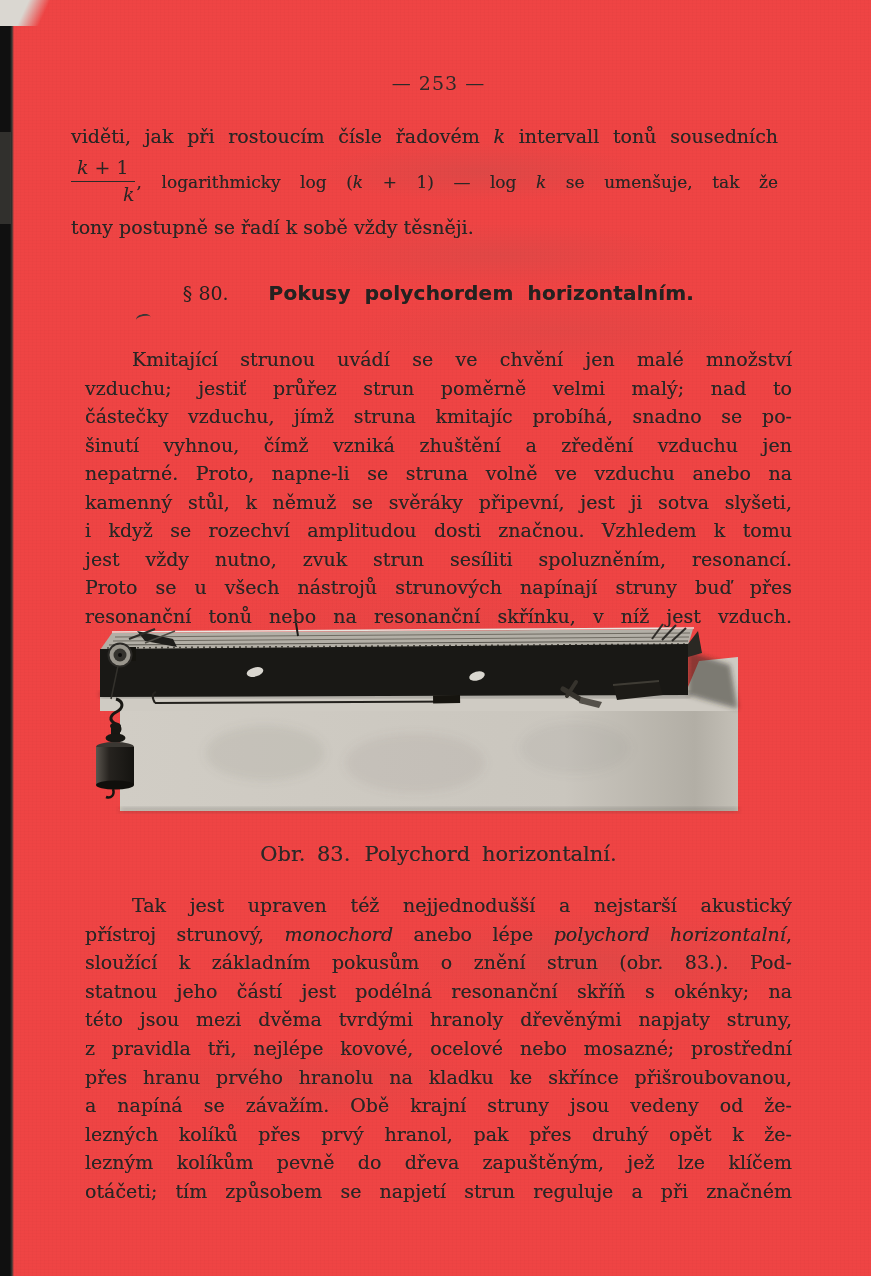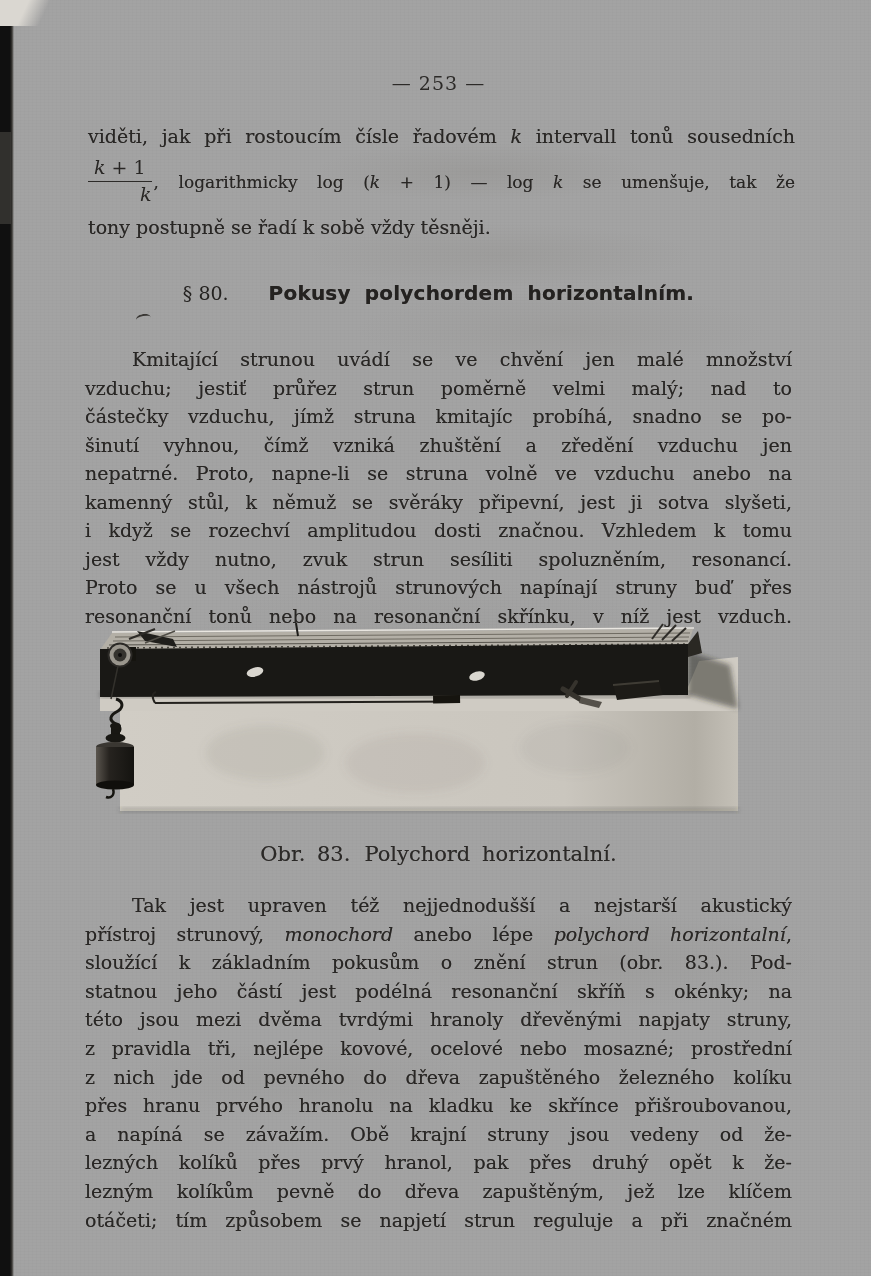--- a/index.html
+++ b/index.html
@@ -1,19 +1,19 @@
 <!DOCTYPE html>
 <html><head>
 <meta charset="utf-8">
 <style>
   html,body{margin:0;padding:0;background:#555;}
   .page{
     position:relative;
     width:871px;height:1276px;
-    background:#a3a3a3;
+    background:#ef4444;
     overflow:hidden;
     font-family:"DejaVu Serif","Liberation Serif",serif;
     color:#282624;
   }
   
   .texture{
     position:absolute;inset:0;pointer-events:none;
     background:
       radial-gradient(240px 42px at 480px 172px, rgba(105,100,90,.12), transparent 70%),
       radial-gradient(280px 46px at 500px 255px, rgba(105,100,90,.10), transparent 70%),
@@ -40,21 +40,21 @@
     position:absolute;left:85px;top:72px;width:707px;
     text-align:center;font-size:19px;letter-spacing:1px;color:#2c2a28;
   }
   .textline{
     font-size:19px;line-height:28.5px;
     text-align:justify;text-align-last:justify;
     text-shadow:0 0 .5px rgba(45,42,40,.55);
     white-space:nowrap;
   }
   .textline.leftalign{text-align:left;text-align-last:left;white-space:normal;}
-  .intro{position:absolute;left:88px;top:122px;width:707px;}
+  .intro{position:absolute;left:71px;top:122px;width:707px;}
   .formula-row{display:flex;align-items:center;height:62px;}
   .fraction{display:inline-block;text-align:right;font-size:19px;line-height:1.25;padding-right:2px;}
   .frac-num{display:block;border-bottom:1.6px solid #2c2a28;padding:0 6px 1px 6px;}
   .frac-den{display:block;padding-top:1px;}
   .frac-rest{flex:1;font-size:17px;text-align:justify;text-align-last:justify;text-shadow:0 0 .5px rgba(45,42,40,.55);white-space:nowrap;}
   .heading{
     position:absolute;left:85px;top:281px;width:707px;text-align:center;
     font-size:19px;color:#242220;
   }
   .heading .sect{font-family:"DejaVu Serif","Liberation Serif",serif;margin-right:4px;}
@@ -222,20 +222,19 @@
     <span class="cap-label">Obr. 83.</span><span>Polychord horizontalní.</span>
   </div>
 
   <div class="para para2">
     <div class="textline indent">Tak jest upraven též nejjednodušší a nejstarší akustický</div>
     <div class="textline"><span>přístroj strunový, </span><i>monochord</i><span> anebo lépe </span><i>polychord horizontalní</i><span>,</span></div>
     <div class="textline">sloužící k základním pokusům o znění strun (obr. 83.). Pod-</div>
     <div class="textline">statnou jeho částí jest podélná resonanční skříň s okénky; na</div>
     <div class="textline">této jsou mezi dvěma tvrdými hranoly dřevěnými napjaty struny,</div>
     <div class="textline">z pravidla tři, nejlépe kovové, ocelové nebo mosazné; prostřední</div>
-    <div class="textline">z nich jde od pevného do dřeva zapuštěného železného kolíku</div>
     <div class="textline">přes hranu prvého hranolu na kladku ke skřínce přišroubovanou,</div>
     <div class="textline">a napíná se závažím. Obě krajní struny jsou vedeny od že-</div>
     <div class="textline">lezných kolíků přes prvý hranol, pak přes druhý opět k že-</div>
     <div class="textline">lezným kolíkům pevně do dřeva zapuštěným, jež lze klíčem</div>
     <div class="textline">otáčeti; tím způsobem se napjetí strun reguluje a při značném</div>
   </div>
 </div>
 
 </body></html>

